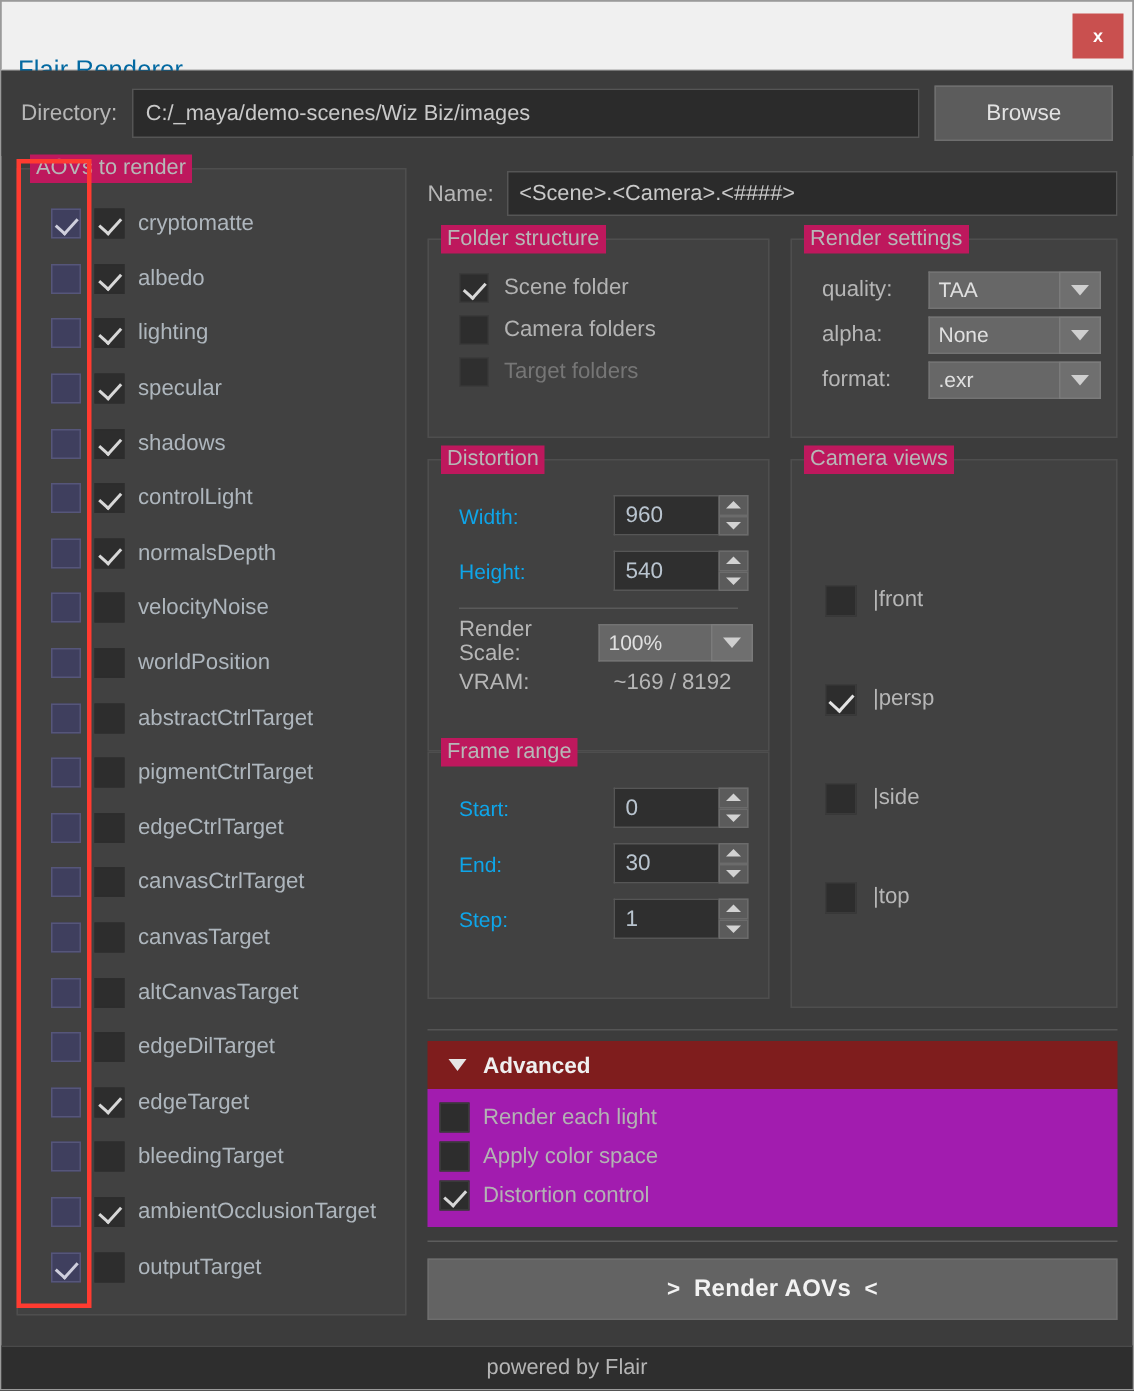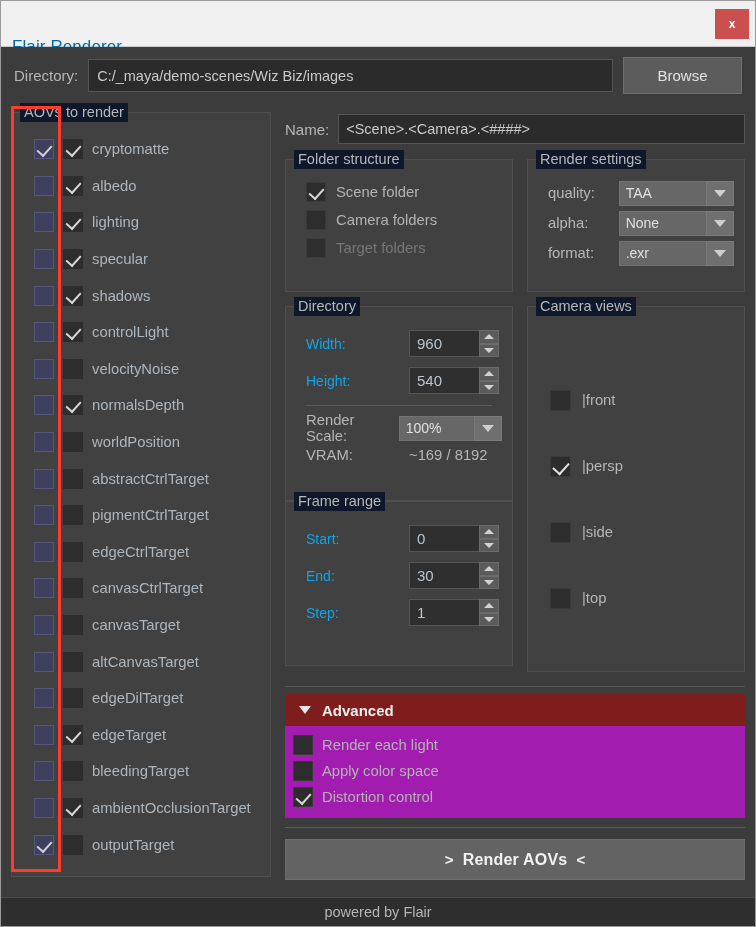--- a/index.html
+++ b/index.html
@@ -106,21 +106,21 @@
   .group {
     position: relative;
     background: #414141;
     border: 1px solid #4e4e4e;
     padding: 14px 10px 10px 10px;
   }
   .group-title {
     position: absolute;
     top: -10px;
     left: 8px;
-    background: #0f172a;
+    background: #be185d;
     color: #b7b7b7;
     font-size: 14.5px;
     padding: 0 4px;
     line-height: 19px;
   }
   .aov-group {
     height: 765px;
     padding-top: 18px;
   }
   .aov-row {
@@ -472,27 +472,27 @@
               <span class="cb dark checked"></span>
               <span class="aov-label">shadows</span>
             </div>
             <div class="aov-row">
               <span class="cb violet"></span>
               <span class="cb dark checked"></span>
               <span class="aov-label">controlLight</span>
             </div>
             <div class="aov-row">
               <span class="cb violet"></span>
+              <span class="cb dark checked"></span>
+              <span class="aov-label">normalsDepth</span>
+            </div>
+            <div class="aov-row">
+              <span class="cb violet"></span>
               <span class="cb dark"></span>
               <span class="aov-label">velocityNoise</span>
-            </div>
-            <div class="aov-row">
-              <span class="cb violet"></span>
-              <span class="cb dark checked"></span>
-              <span class="aov-label">normalsDepth</span>
             </div>
             <div class="aov-row">
               <span class="cb violet"></span>
               <span class="cb dark"></span>
               <span class="aov-label">worldPosition</span>
             </div>
             <div class="aov-row">
               <span class="cb violet"></span>
               <span class="cb dark"></span>
               <span class="aov-label">abstractCtrlTarget</span>
@@ -612,21 +612,21 @@
                 </div>
               </div>
           </div>
         </div>
       </div>
 
       <div class="two-col res-block">
         <div class="col-left">
 
           <div class="group res-group">
-            <span class="group-title">Directory</span>
+            <span class="group-title">Distortion</span>
 
             <div class="spin-row">
               <span class="spin-label">Width:</span>
               <div class="spin">
                 <div class="spin-val">960</div>
                 <div class="spin-arrows">
                   <div>
                       <span class="caret-up-s"></span>
                     </div>
                   <div>

